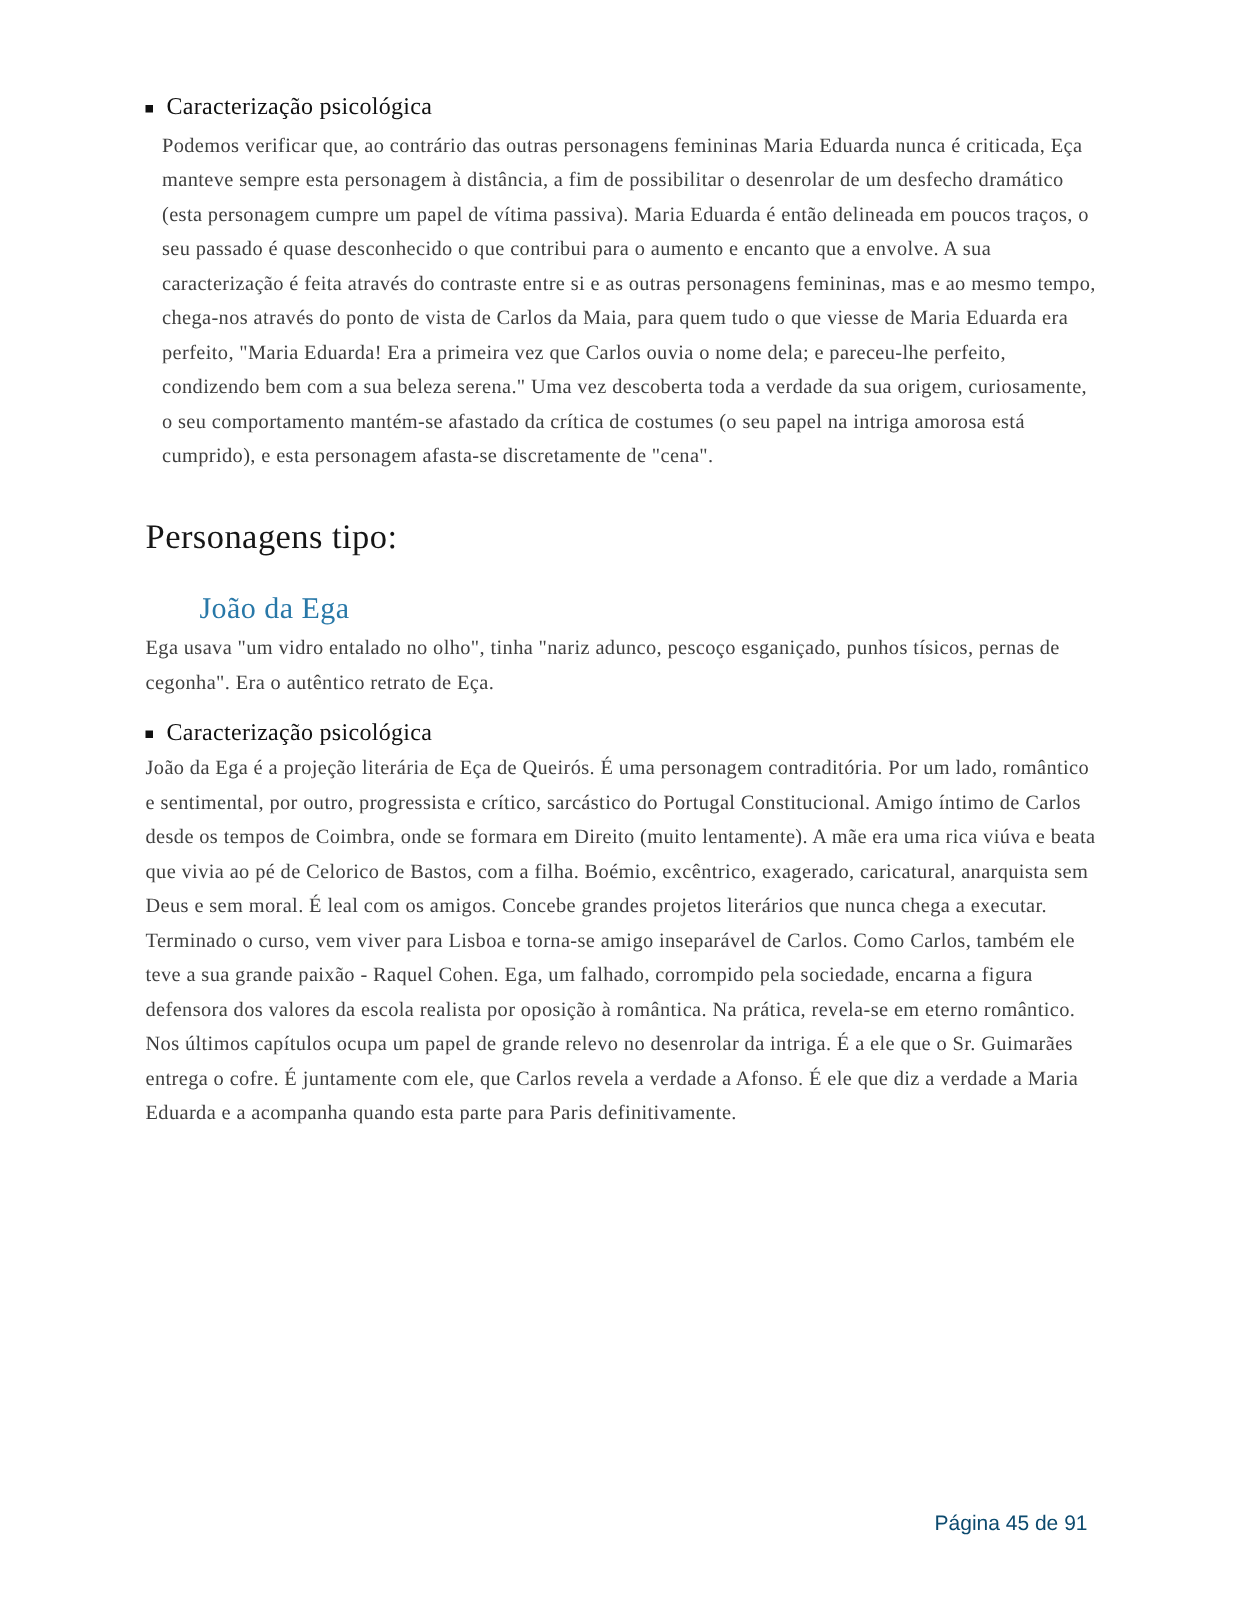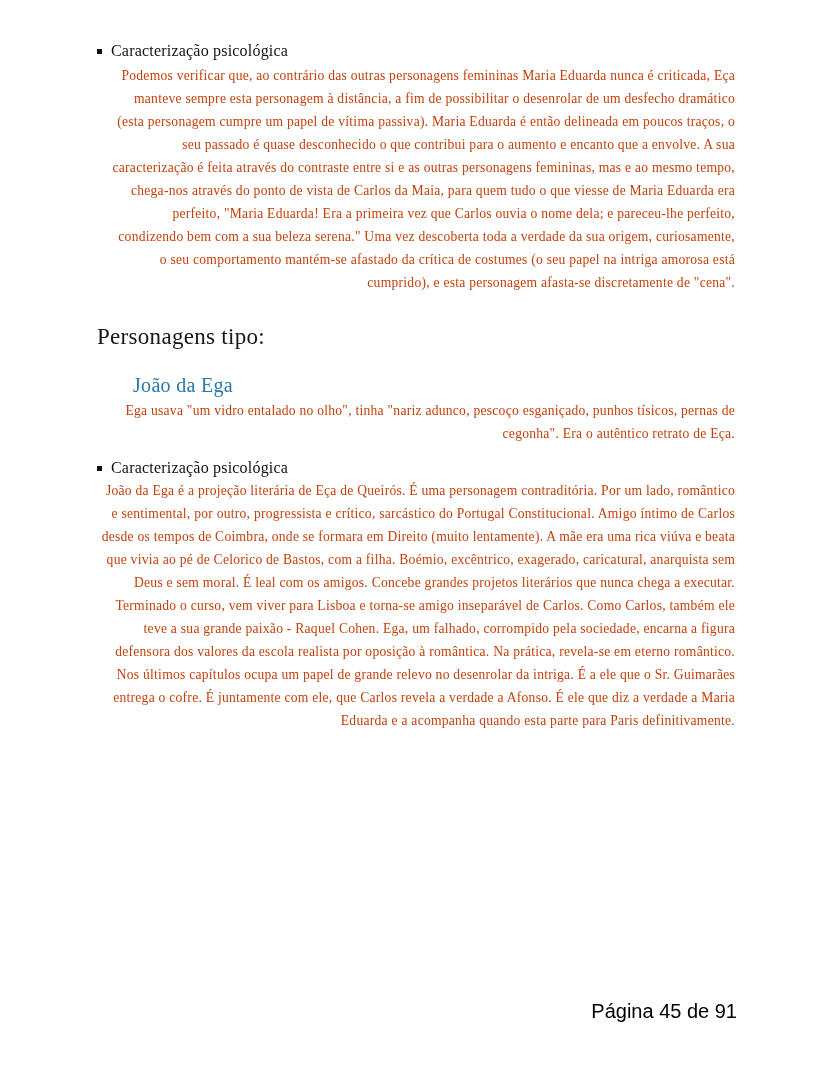--- a/index.html
+++ b/index.html
@@ -13,21 +13,21 @@
     background:var(--page-bg);
     font-family:"Liberation Serif", serif;
     color:var(--ink);
     position:relative;
     overflow:hidden;
   }
   .page{
     position:absolute;
     inset:0;
     background:var(--page-bg);
-    padding:42px 93px 0 97px;
+    padding:63px 93px 0 97px;
   }
   
   .bullet-heading{
     display:flex;
     align-items:center;
     gap:9px;
     font-size:16px;
     color:#111;
     letter-spacing:.2px;
   }
@@ -36,22 +36,22 @@
     background:#111;
     flex:0 0 auto;
     display:inline-block;
     margin-top:1px;
   }
   
   .para{
     font-size:13.6px;
     line-height:23px;
     letter-spacing:.25px;
-    color:#c2410c;
-    text-align:right;
+    color:#404040;
+    text-align:left;
   }
   .para.indented{
     padding-left:11px;
     margin-top:4px;
   }
   .para.flush{
     margin-top:2px;
   }
   
   .section-heading{
@@ -68,25 +68,25 @@
     color:var(--accent);
     margin-top:24px;
     font-weight:500;
     margin-left:36px;
   }
   .mt-head{margin-top:14px;}
   .mt-head2{margin-top:14px;}
   
   .footer{
     position:absolute;
-    right:91px;
+    right:103px;
     bottom:48px;
     font-family:"Liberation Sans", sans-serif;
-    font-size:20px;
-    color:#000000;
+    font-size:14px;
+    color:#0c4a6e;
   }
 </style>
 </head>
 <body>
 
 <div class="page">
 
   <div class="bullet-heading">
     <span class="bullet-square"></span>
     <span>Caracterização psicológica</span>

